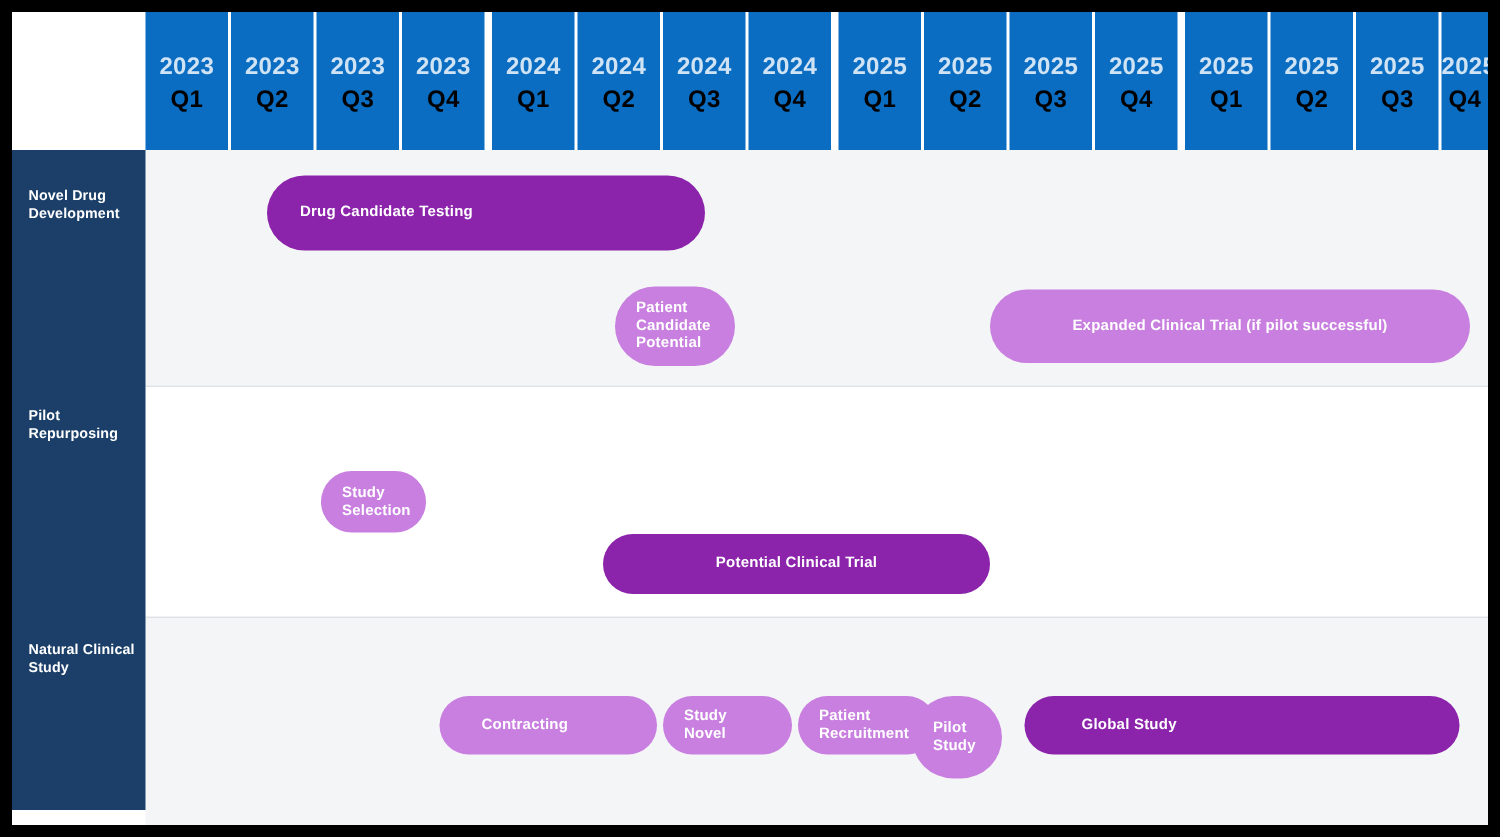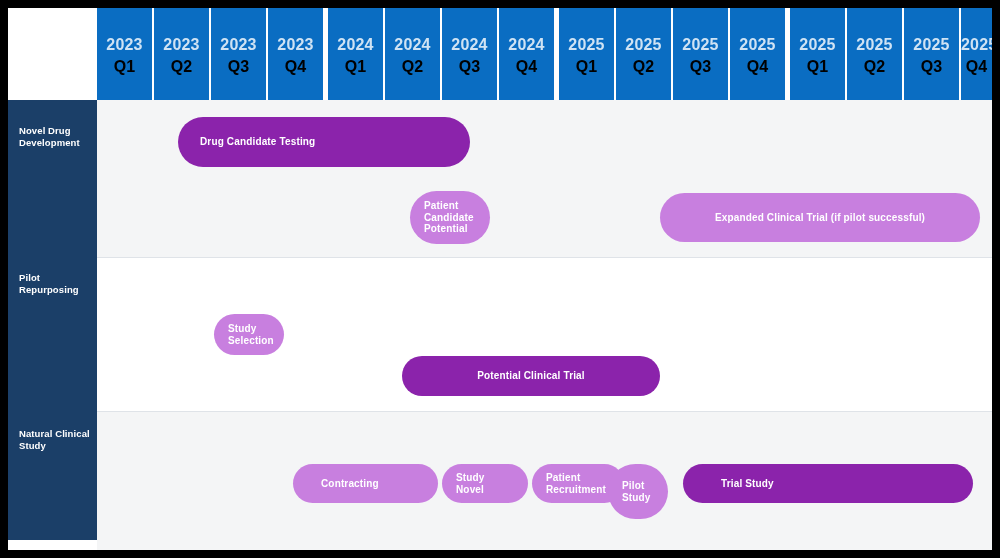--- a/index.html
+++ b/index.html
@@ -206,16 +206,16 @@
 
   <div class="bar light left" style="left:524px;top:456px;width:92px;height:39px;padding-left:14px;">
     <span><span>Patient</span><br><span>Recruitment</span></span>
   </div>
 
   <div class="bar light left" style="left:600px;top:456px;width:60px;height:55px;padding-left:14px;">
     <span><span>Pilot</span><br><span>Study</span></span>
   </div>
 
   <div class="bar dark left big" style="left:675px;top:456px;width:290px;height:39px;padding-left:38px;">
-    <span>Trial Study</span>
+    <span>Global Study</span>
   </div>
 
 </div>
 
 </body></html>

